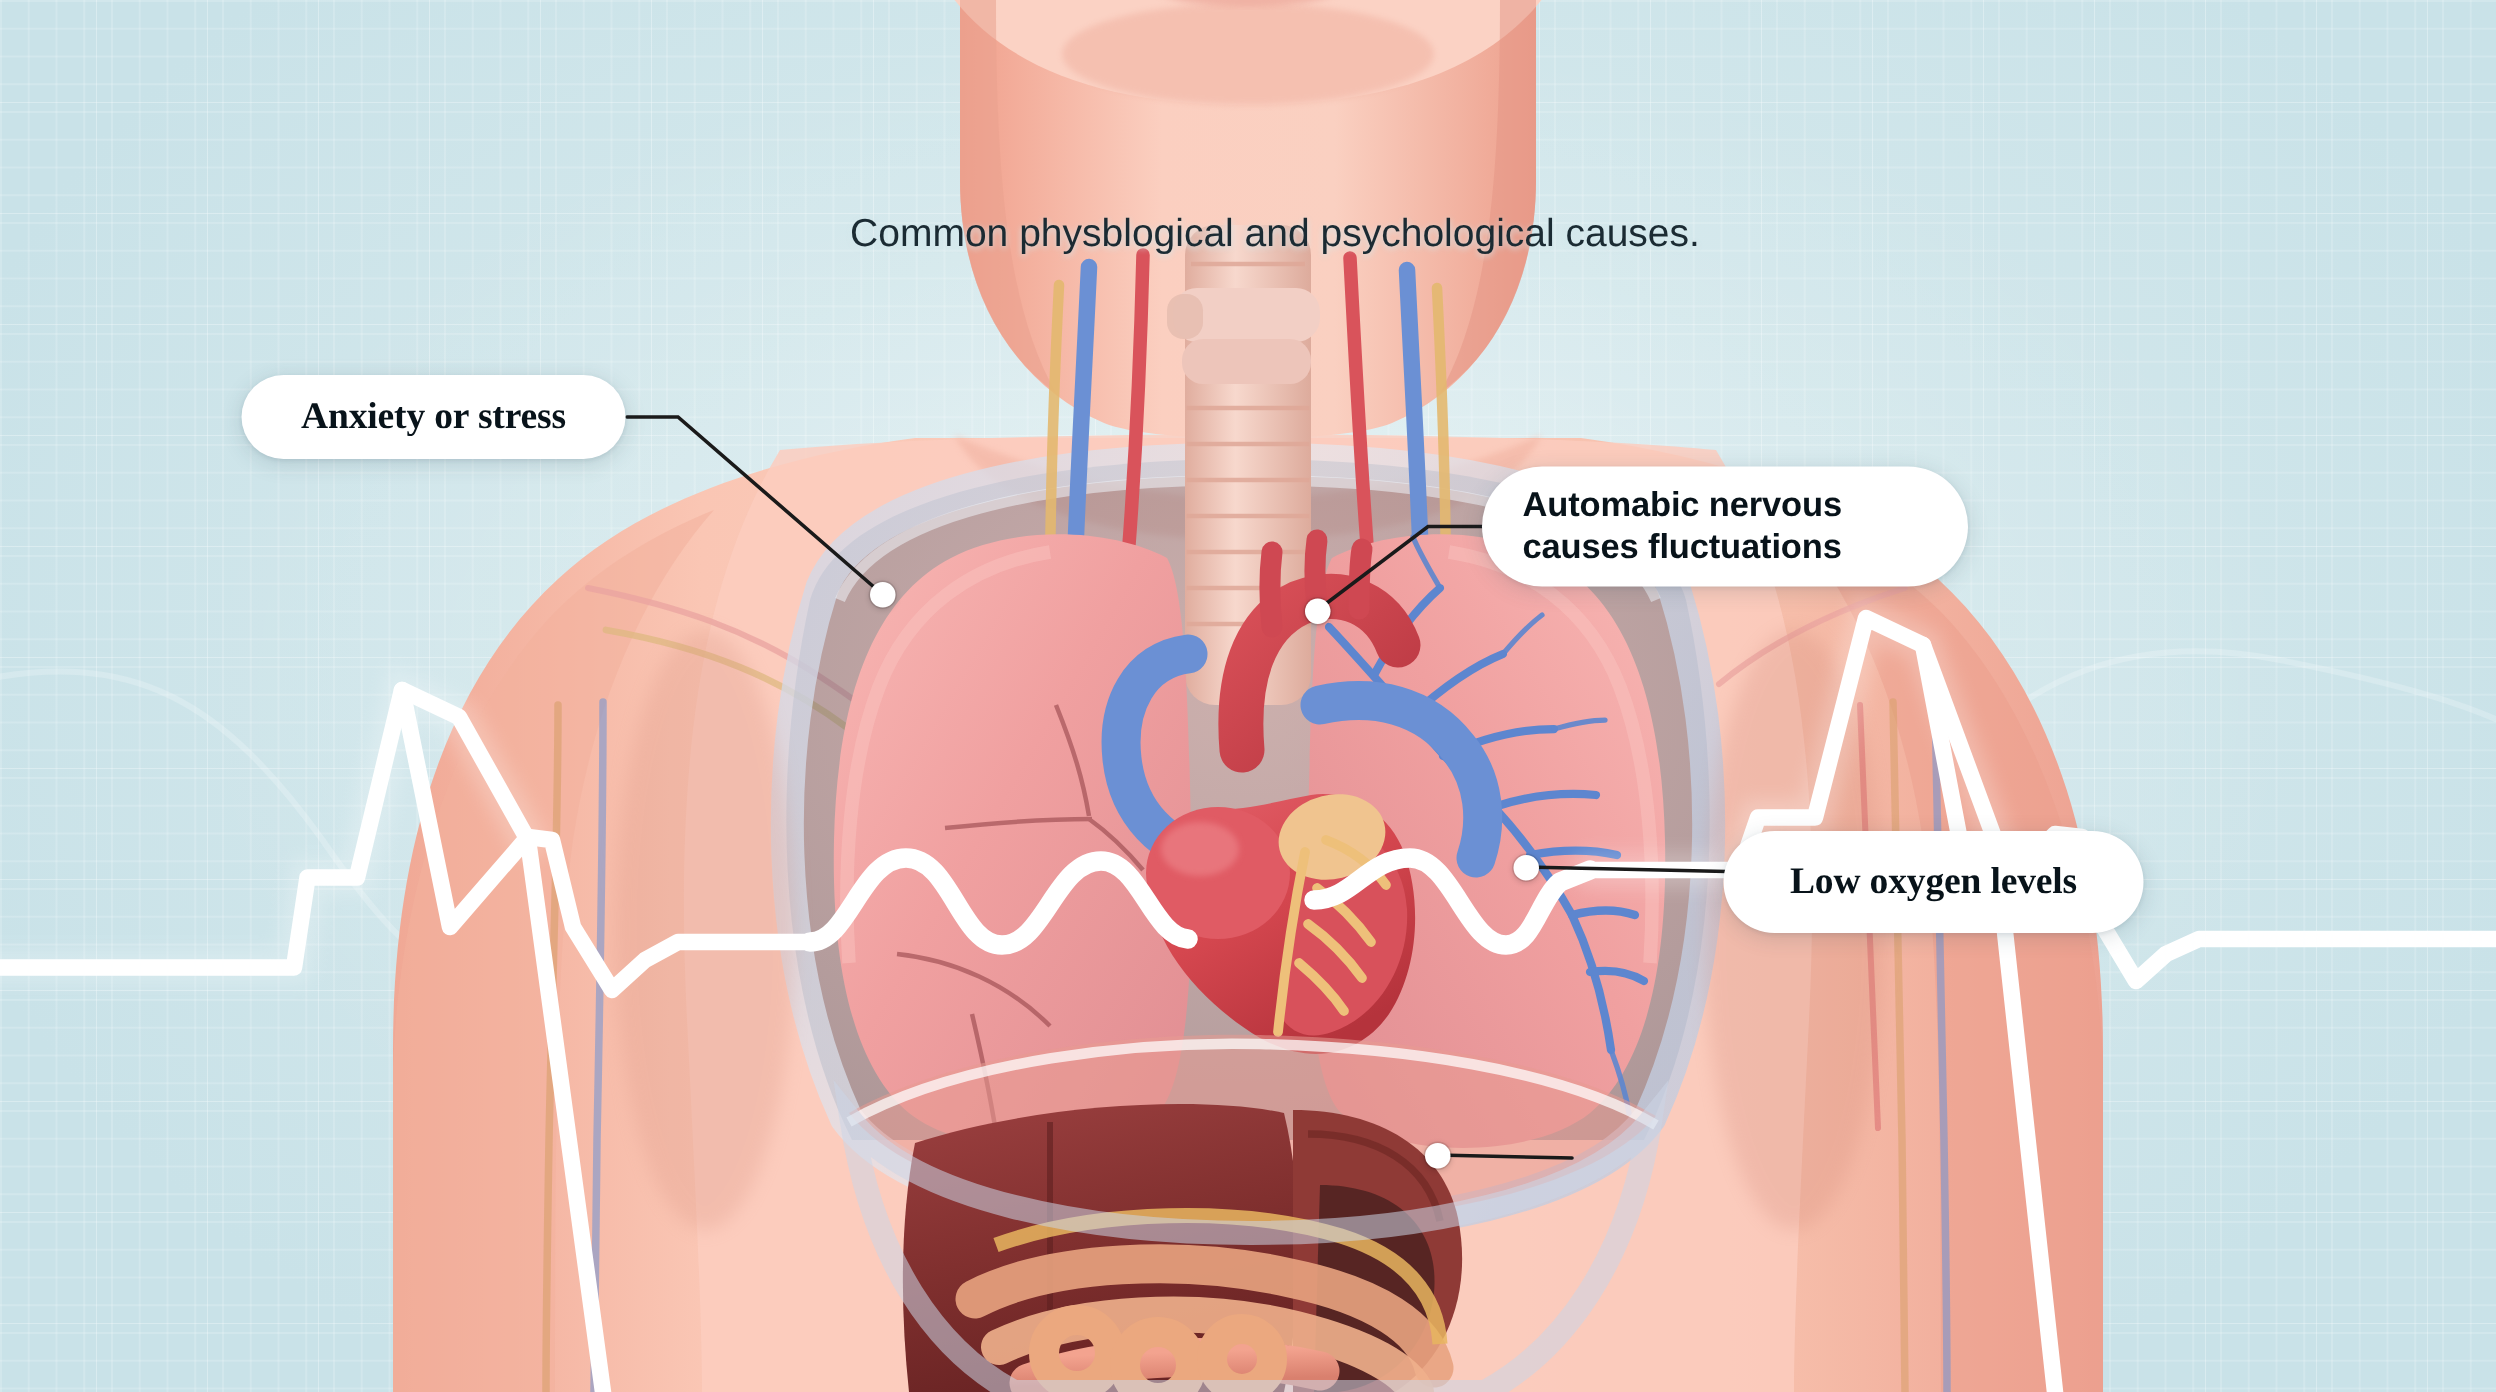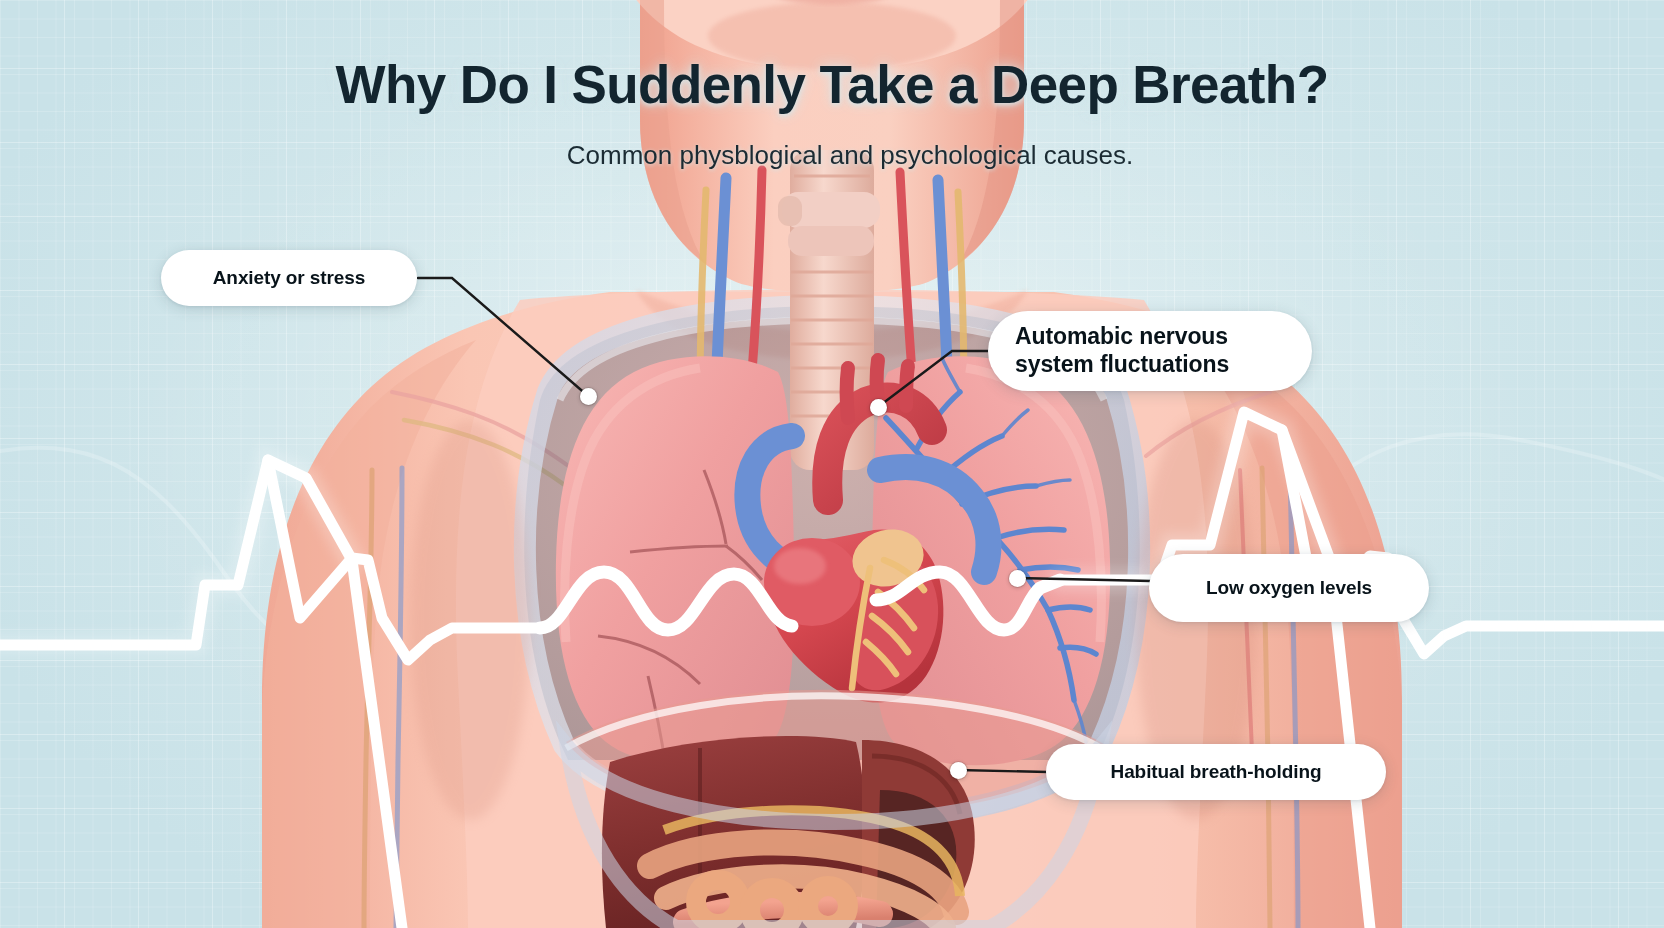--- a/index.html
+++ b/index.html
@@ -70,21 +70,21 @@
   .pill{
     position:absolute;
     background:#ffffff;
     border-radius:999px;
     color:#08131a;
     font-weight:bold;
     display:flex;align-items:center;justify-content:center;
     box-shadow:0 3px 14px rgba(40,70,85,.17), 0 1px 3px rgba(40,70,85,.10);
     text-align:center;
   }
-  .pill.one{font-size:19px;letter-spacing:-.1px;}
+  .pill.one{font-size:25px;letter-spacing:-.1px;font-family:Liberation Serif, serif;}
   .pill.two{font-size:23px;line-height:1.20;text-align:left;letter-spacing:-.1px;}
 
   #pill-anxiety{left:161px;top:250px;width:256px;height:56px;}
   #pill-ans{left:988px;top:311px;width:297px;height:80px;padding:0 0 0 27px;justify-content:flex-start;}
   #pill-oxygen{left:1149px;top:554px;width:280px;height:68px;}
   #pill-breath{left:1046px;top:744px;width:340px;height:56px;}
 
   .leader{position:absolute;left:0;top:0;width:1664px;height:928px;pointer-events:none;}
 
   .dot{
@@ -412,28 +412,24 @@
   <div class="dot" style="left:1009px;top:570px;"></div>
   <div class="dot" style="left:950px;top:762px;"></div>
 
   <div class="pill one" id="pill-anxiety">
     <span>Anxiety or stress</span>
   </div>
 
   <div class="pill two" id="pill-ans">
     <span>
       <span>Automabic nervous</span><br>
-      <span>system fluctuations</span>
+      <span>causes fluctuations</span>
     </span>
   </div>
 
   <div class="pill one" id="pill-oxygen">
     <span>Low oxygen levels</span>
   </div>
 
-  <div class="pill one" id="pill-breath">
-    <span>Habitual breath-holding</span>
-  </div>
-
-  <div class="title">Why Do I Suddenly Take a Deep Breath?</div>
+
   <div class="subtitle">Common physblogical and psychological causes.</div>
 
 </div>
 
 </body></html>

